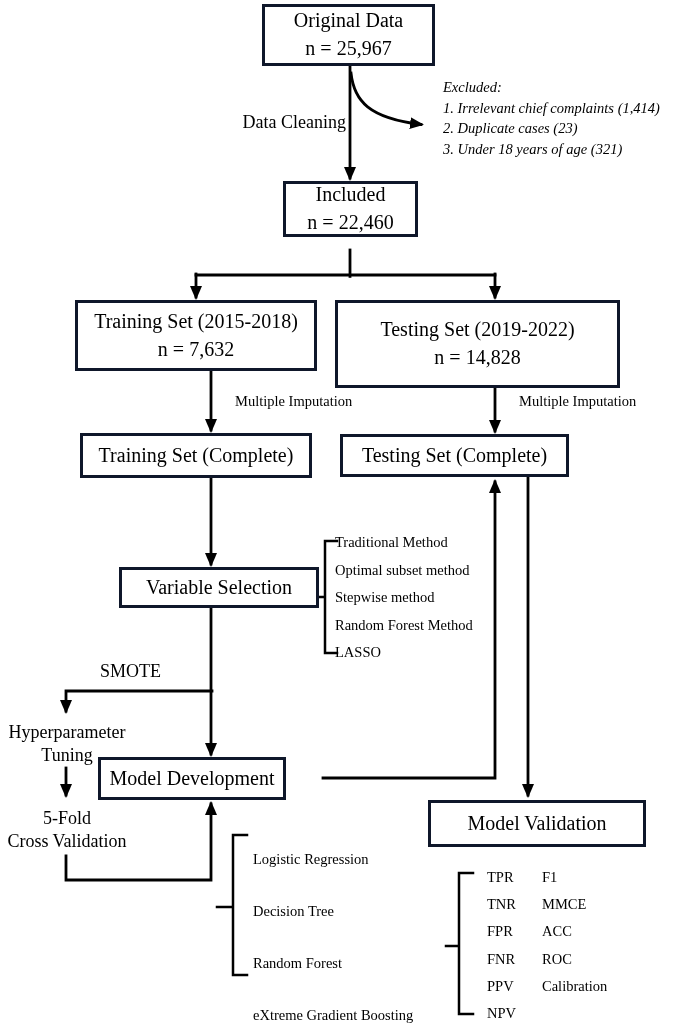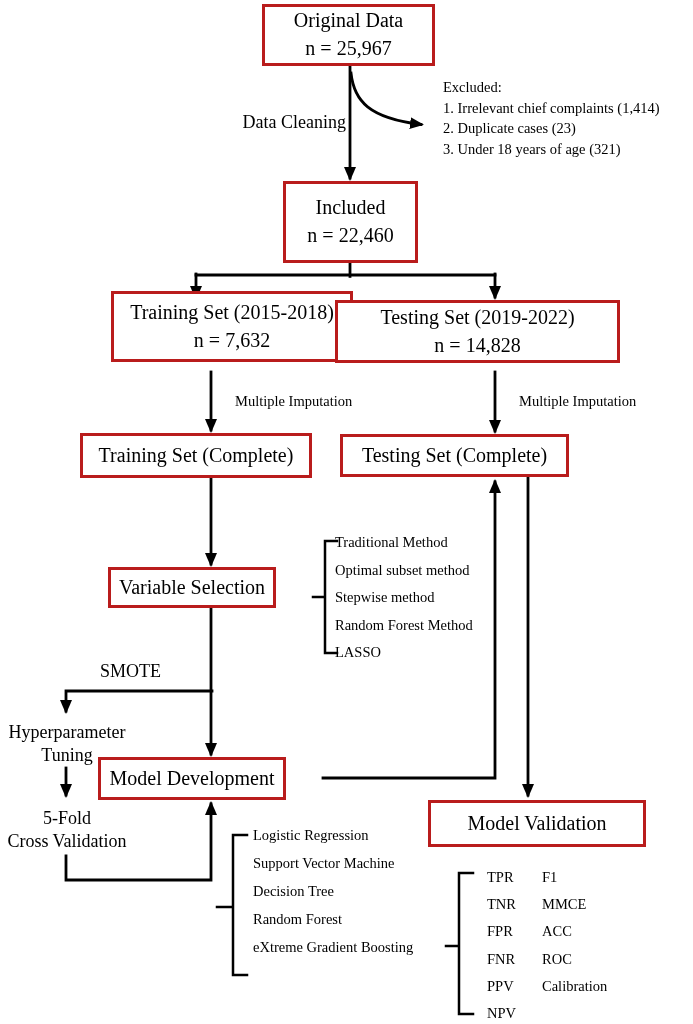--- a/index.html
+++ b/index.html
@@ -2,33 +2,33 @@
 <html><head>
 <meta charset="utf-8">
 <style>
   html,body{margin:0;padding:0;background:#fff;}
   .canvas{
     position:relative;width:693px;height:1024px;background:#ffffff;
     font-family:"Liberation Serif", serif;color:#000;overflow:hidden;
   }
   .wires{position:absolute;left:0;top:0;width:693px;height:1024px;}
   .box{
-    position:absolute;box-sizing:border-box;border:3px solid #b91c1c;background:#fff;
+    position:absolute;box-sizing:border-box;border:3px solid #0f172a;background:#fff;
     display:flex;flex-direction:column;align-items:center;justify-content:center;
     text-align:center;font-size:20px;line-height:1.38;white-space:nowrap;
   }
   .lbl{position:absolute;font-size:14.5px;line-height:1.2;white-space:nowrap;}
   .lbl-lg{font-size:18px;}
   .centered{text-align:center;}
   .excluded{position:absolute;left:443px;top:77px;font-size:14.5px;}
-  .excluded div{height:20.5px;line-height:20.5px;white-space:nowrap;}
+  .excluded div{height:20.5px;line-height:20.5px;white-space:nowrap;font-style:italic;}
   .vs-list{position:absolute;left:335px;top:529px;font-size:14.5px;text-align:right;}
   .vs-list div{height:27.5px;display:flex;align-items:center;white-space:nowrap;}
   .model-list{position:absolute;left:253px;top:821px;font-size:14.5px;}
-  .model-list div{height:28.2px;display:flex;align-items:center;white-space:nowrap;}
+  .model-list div{height:28.2px;display:flex;align-items:center;white-space:nowrap;margin-top:24px;}
   .metric-list{position:absolute;left:487px;top:864px;font-size:14.5px;}
   .metric-list .row{height:27.2px;display:flex;align-items:center;white-space:nowrap;}
   .metric-list .c1{display:inline-block;width:55px;}
 </style>
 </head>
 <body>
 
 <div class="canvas">
 
   <svg class="wires" viewBox="0 0 693 1024" xmlns="http://www.w3.org/2000/svg">
@@ -59,44 +59,44 @@
       <path d="M217 907 L233 907 M247 835 L233 835 L233 975 L247 975"></path>
       <path d="M446 946 L459 946 M473 873 L459 873 L459 1014 L473 1014"></path>
     </g>
   </svg>
 
   <div class="box" style="left:262px;top:4px;width:173px;height:62px;">
     <div>Original Data</div>
     <div>n = 25,967</div>
   </div>
 
-  <div class="box" style="left:283px;top:181px;width:135px;height:82px;">
+  <div class="box" style="left:283px;top:181px;width:135px;height:56px;">
     <div>Included</div>
     <div>n = 22,460</div>
   </div>
 
-  <div class="box" style="left:75px;top:291px;width:242px;height:71px;margin-left:36px;">
+  <div class="box" style="left:75px;top:300px;width:242px;height:71px;">
     <div>Training Set (2015-2018)</div>
     <div>n = 7,632</div>
   </div>
 
-  <div class="box" style="left:335px;top:300px;width:285px;height:63px;">
+  <div class="box" style="left:335px;top:300px;width:285px;height:88px;">
     <div>Testing Set (2019-2022)</div>
     <div>n = 14,828</div>
   </div>
 
   <div class="box" style="left:80px;top:433px;width:232px;height:45px;">
     <div>Training Set (Complete)</div>
   </div>
 
   <div class="box" style="left:340px;top:434px;width:229px;height:43px;">
     <div>Testing Set (Complete)</div>
   </div>
 
-  <div class="box" style="left:108px;top:567px;width:168px;height:41px;">
+  <div class="box" style="left:119px;top:567px;width:200px;height:41px;">
     <div>Variable Selection</div>
   </div>
 
   <div class="box" style="left:98px;top:757px;width:188px;height:43px;">
     <div>Model Development</div>
   </div>
 
   <div class="box" style="left:428px;top:800px;width:218px;height:47px;">
     <div>Model Validation</div>
   </div>
@@ -129,21 +129,20 @@
     <div>Tuning</div>
   </div>
 
   <div class="lbl lbl-lg centered" style="left:0px;top:807px;width:134px;line-height:23px;">
     <div>5-Fold</div>
     <div>Cross Validation</div>
   </div>
 
   <div class="model-list">
     <div>Logistic Regression</div>
-    <div>Support Vector Machine</div>
     <div>Decision Tree</div>
     <div>Random Forest</div>
     <div>eXtreme Gradient Boosting</div>
   </div>
 
   <div class="metric-list">
     <div class="row">
       <span class="c1">TPR</span>
       <span>F1</span>
     </div>

